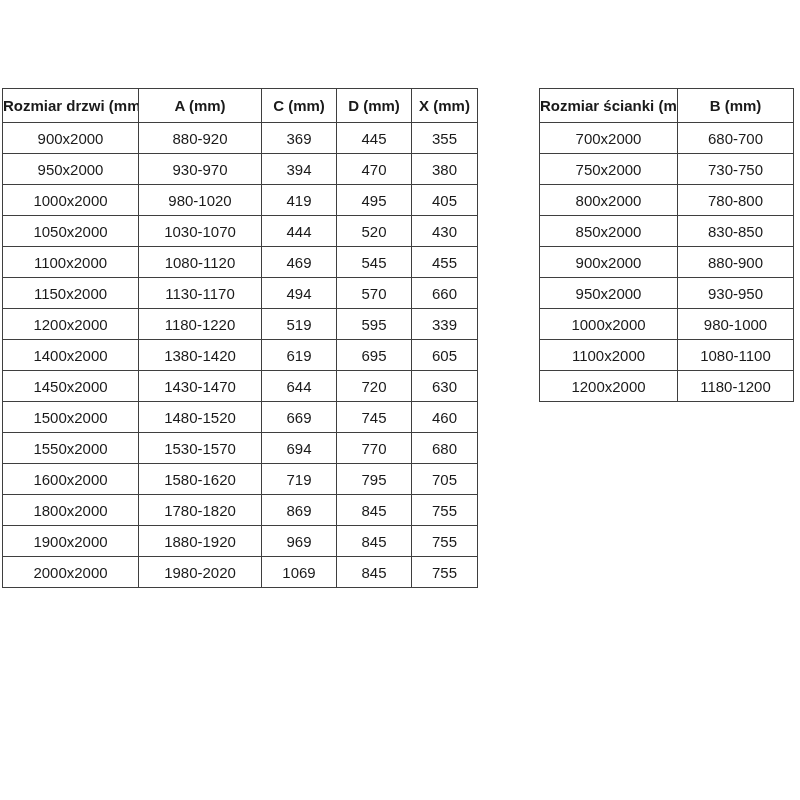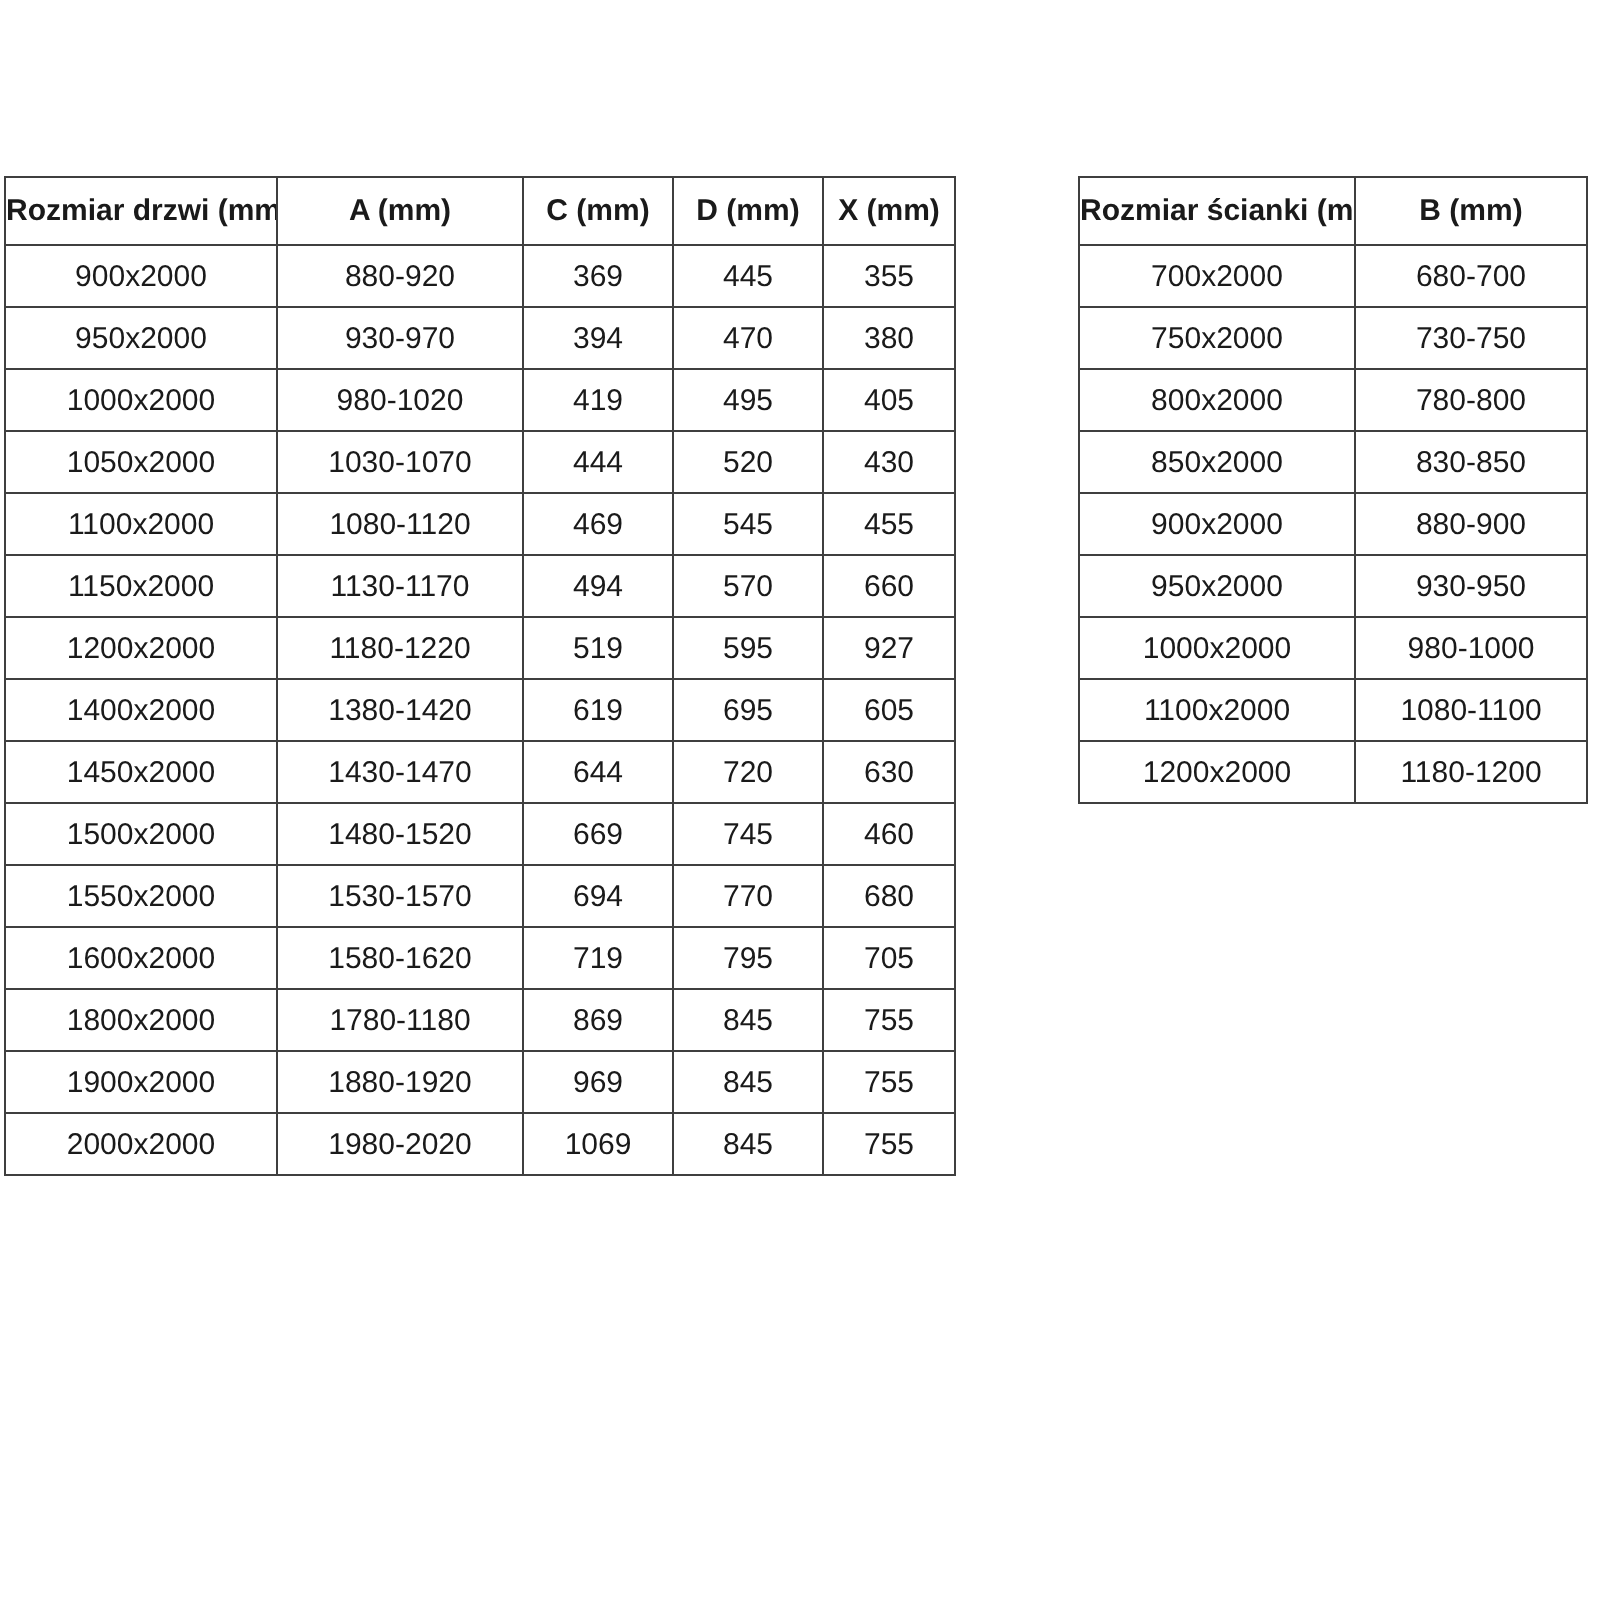--- a/index.html
+++ b/index.html
@@ -101,21 +101,21 @@
           <td>1130-1170</td>
           <td>494</td>
           <td>570</td>
           <td>660</td>
         </tr>
         <tr>
           <td>1200x2000</td>
           <td>1180-1220</td>
           <td>519</td>
           <td>595</td>
-          <td>927</td>
+          <td>339</td>
         </tr>
         <tr>
           <td>1400x2000</td>
           <td>1380-1420</td>
           <td>619</td>
           <td>695</td>
           <td>605</td>
         </tr>
         <tr>
           <td>1450x2000</td>
@@ -140,21 +140,21 @@
         </tr>
         <tr>
           <td>1600x2000</td>
           <td>1580-1620</td>
           <td>719</td>
           <td>795</td>
           <td>705</td>
         </tr>
         <tr>
           <td>1800x2000</td>
-          <td>1780-1180</td>
+          <td>1780-1820</td>
           <td>869</td>
           <td>845</td>
           <td>755</td>
         </tr>
         <tr>
           <td>1900x2000</td>
           <td>1880-1920</td>
           <td>969</td>
           <td>845</td>
           <td>755</td>

